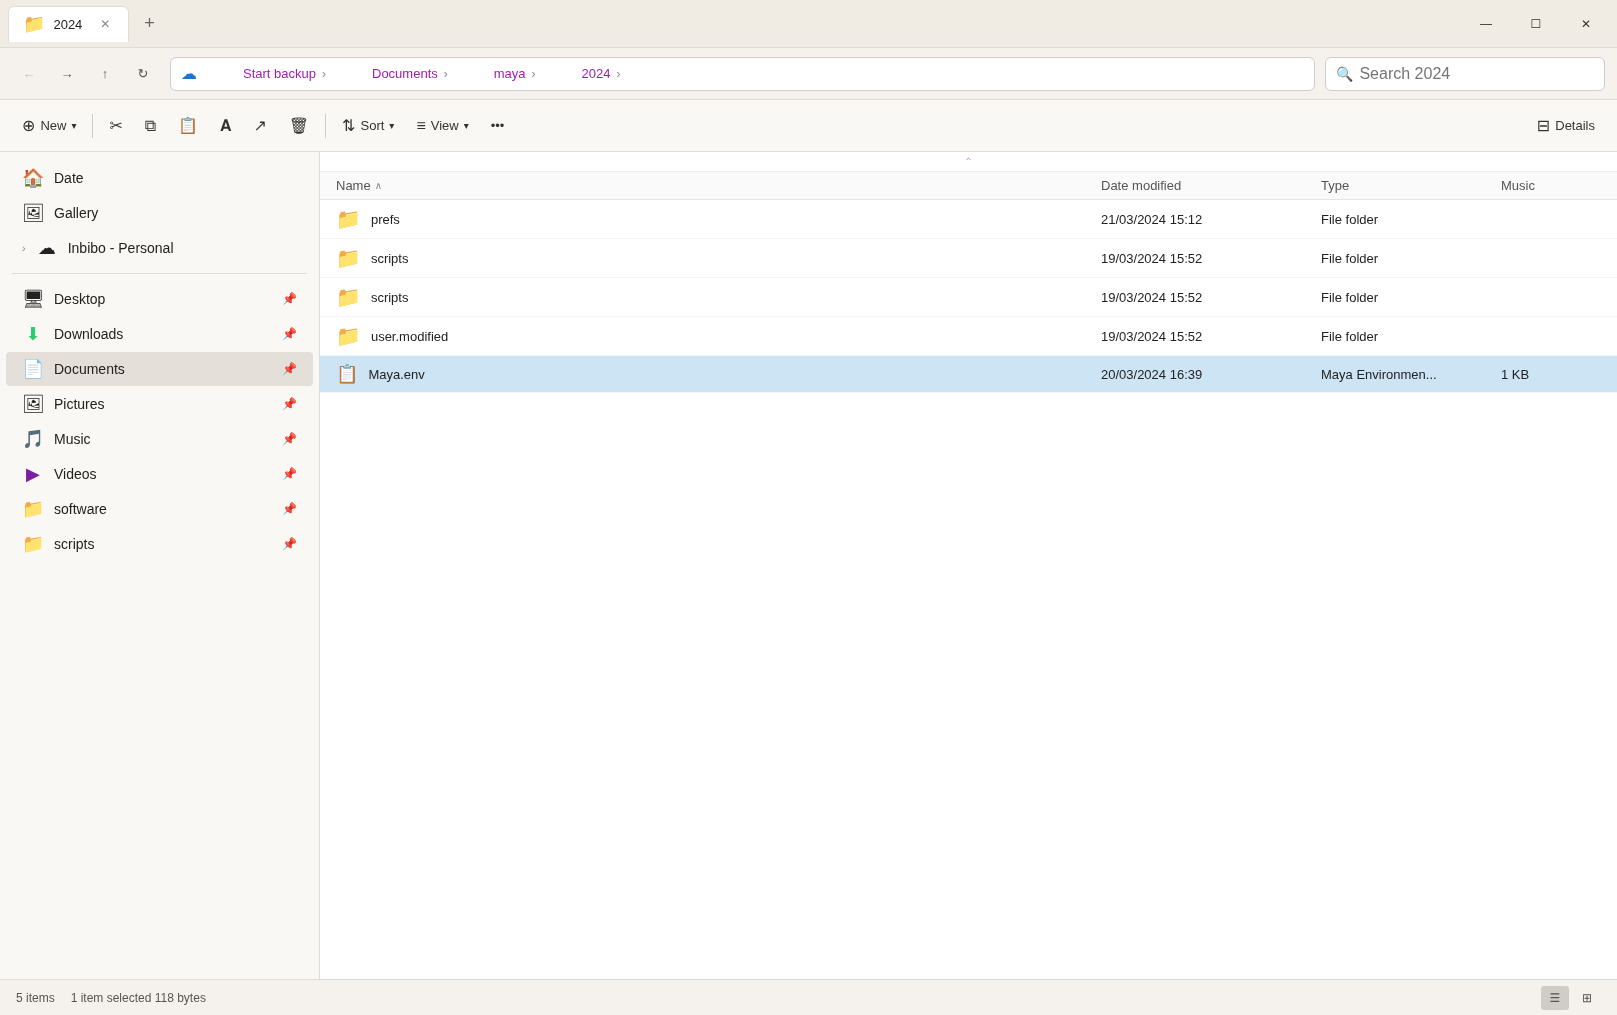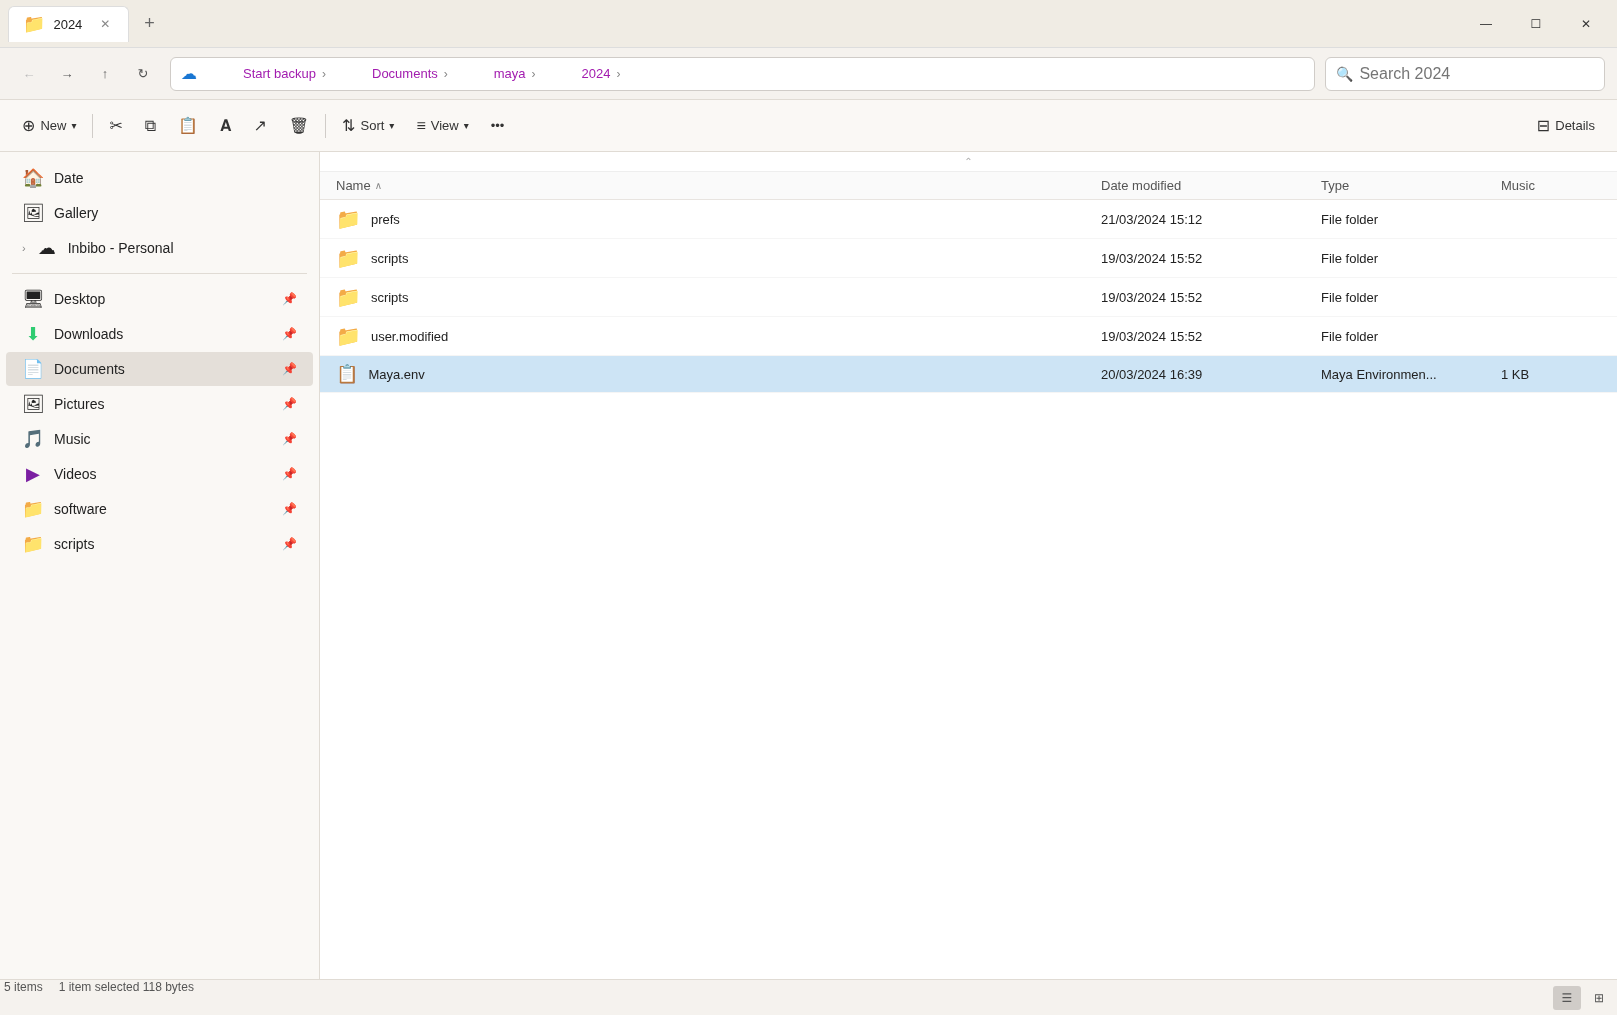--- a/index.html
+++ b/index.html
@@ -191,21 +191,22 @@
     .file-name-cell { display: flex; align-items: center; gap: 10px; }
     .folder-icon { font-size: 20px; color: #e8a020; }
     .file-icon-env { font-size: 18px; color: #2196f3; }
 
     
     .status-bar {
       height: 36px;
       background: #f5f2ee;
       border-top: 1px solid #e0dbd4;
       display: flex;
-      padding: 0 4px;
+      align-items: center;
+      padding: 0 16px;
       gap: 16px;
       font-size: 12px;
       color: #555;
     }
     .status-right {
       margin-left: auto;
       display: flex;
       align-items: center;
       gap: 4px;
     }

